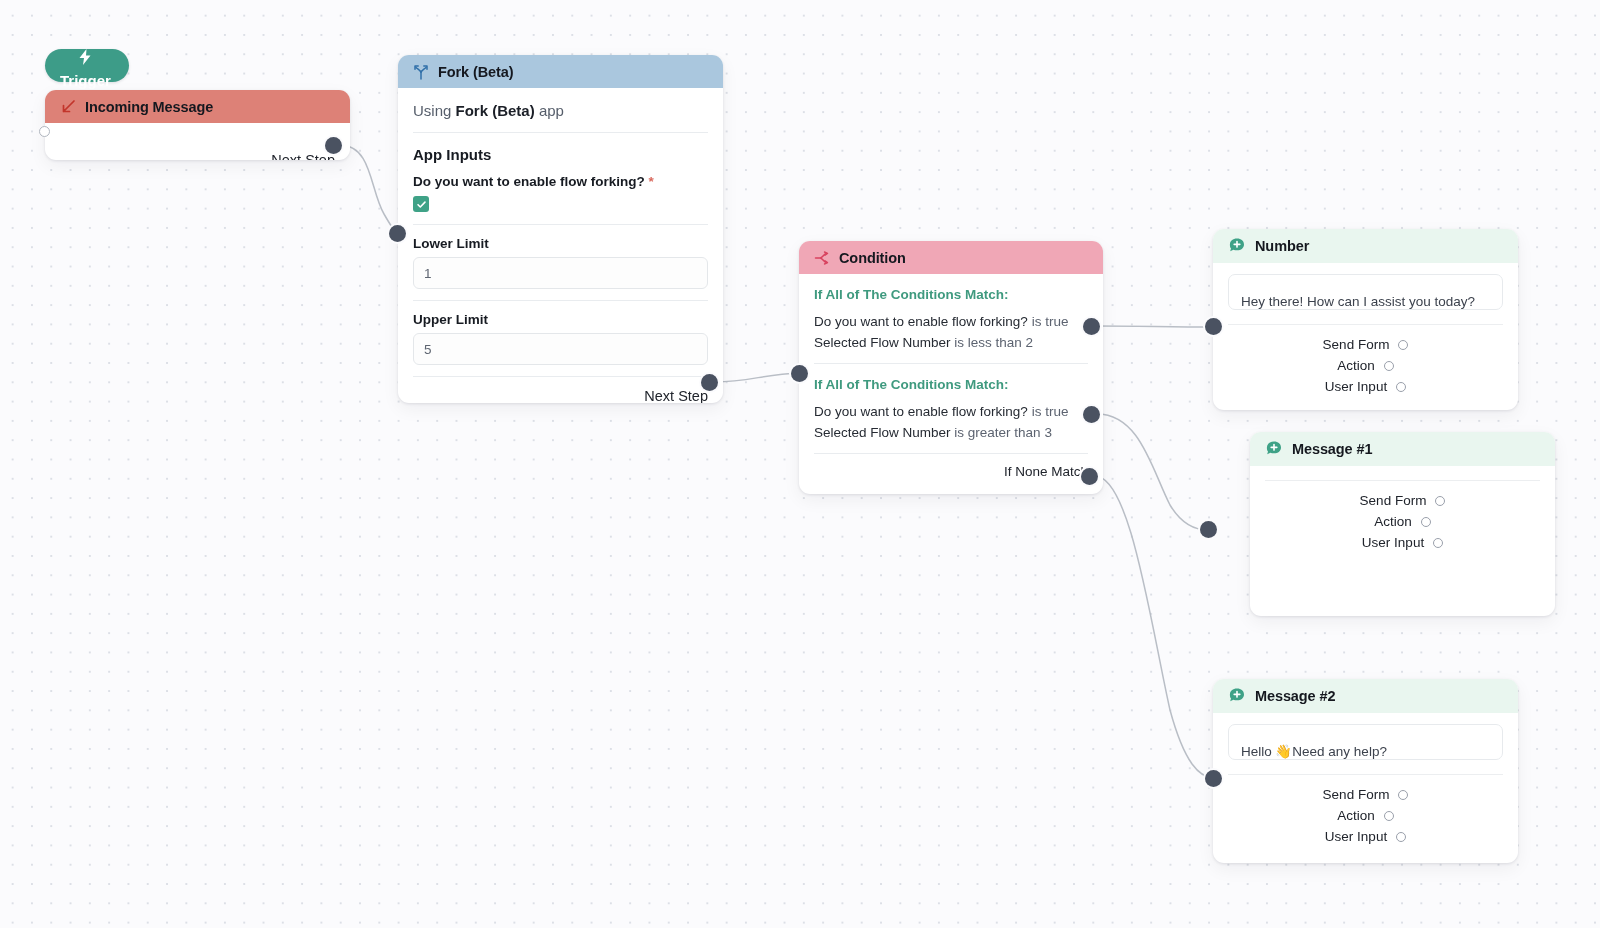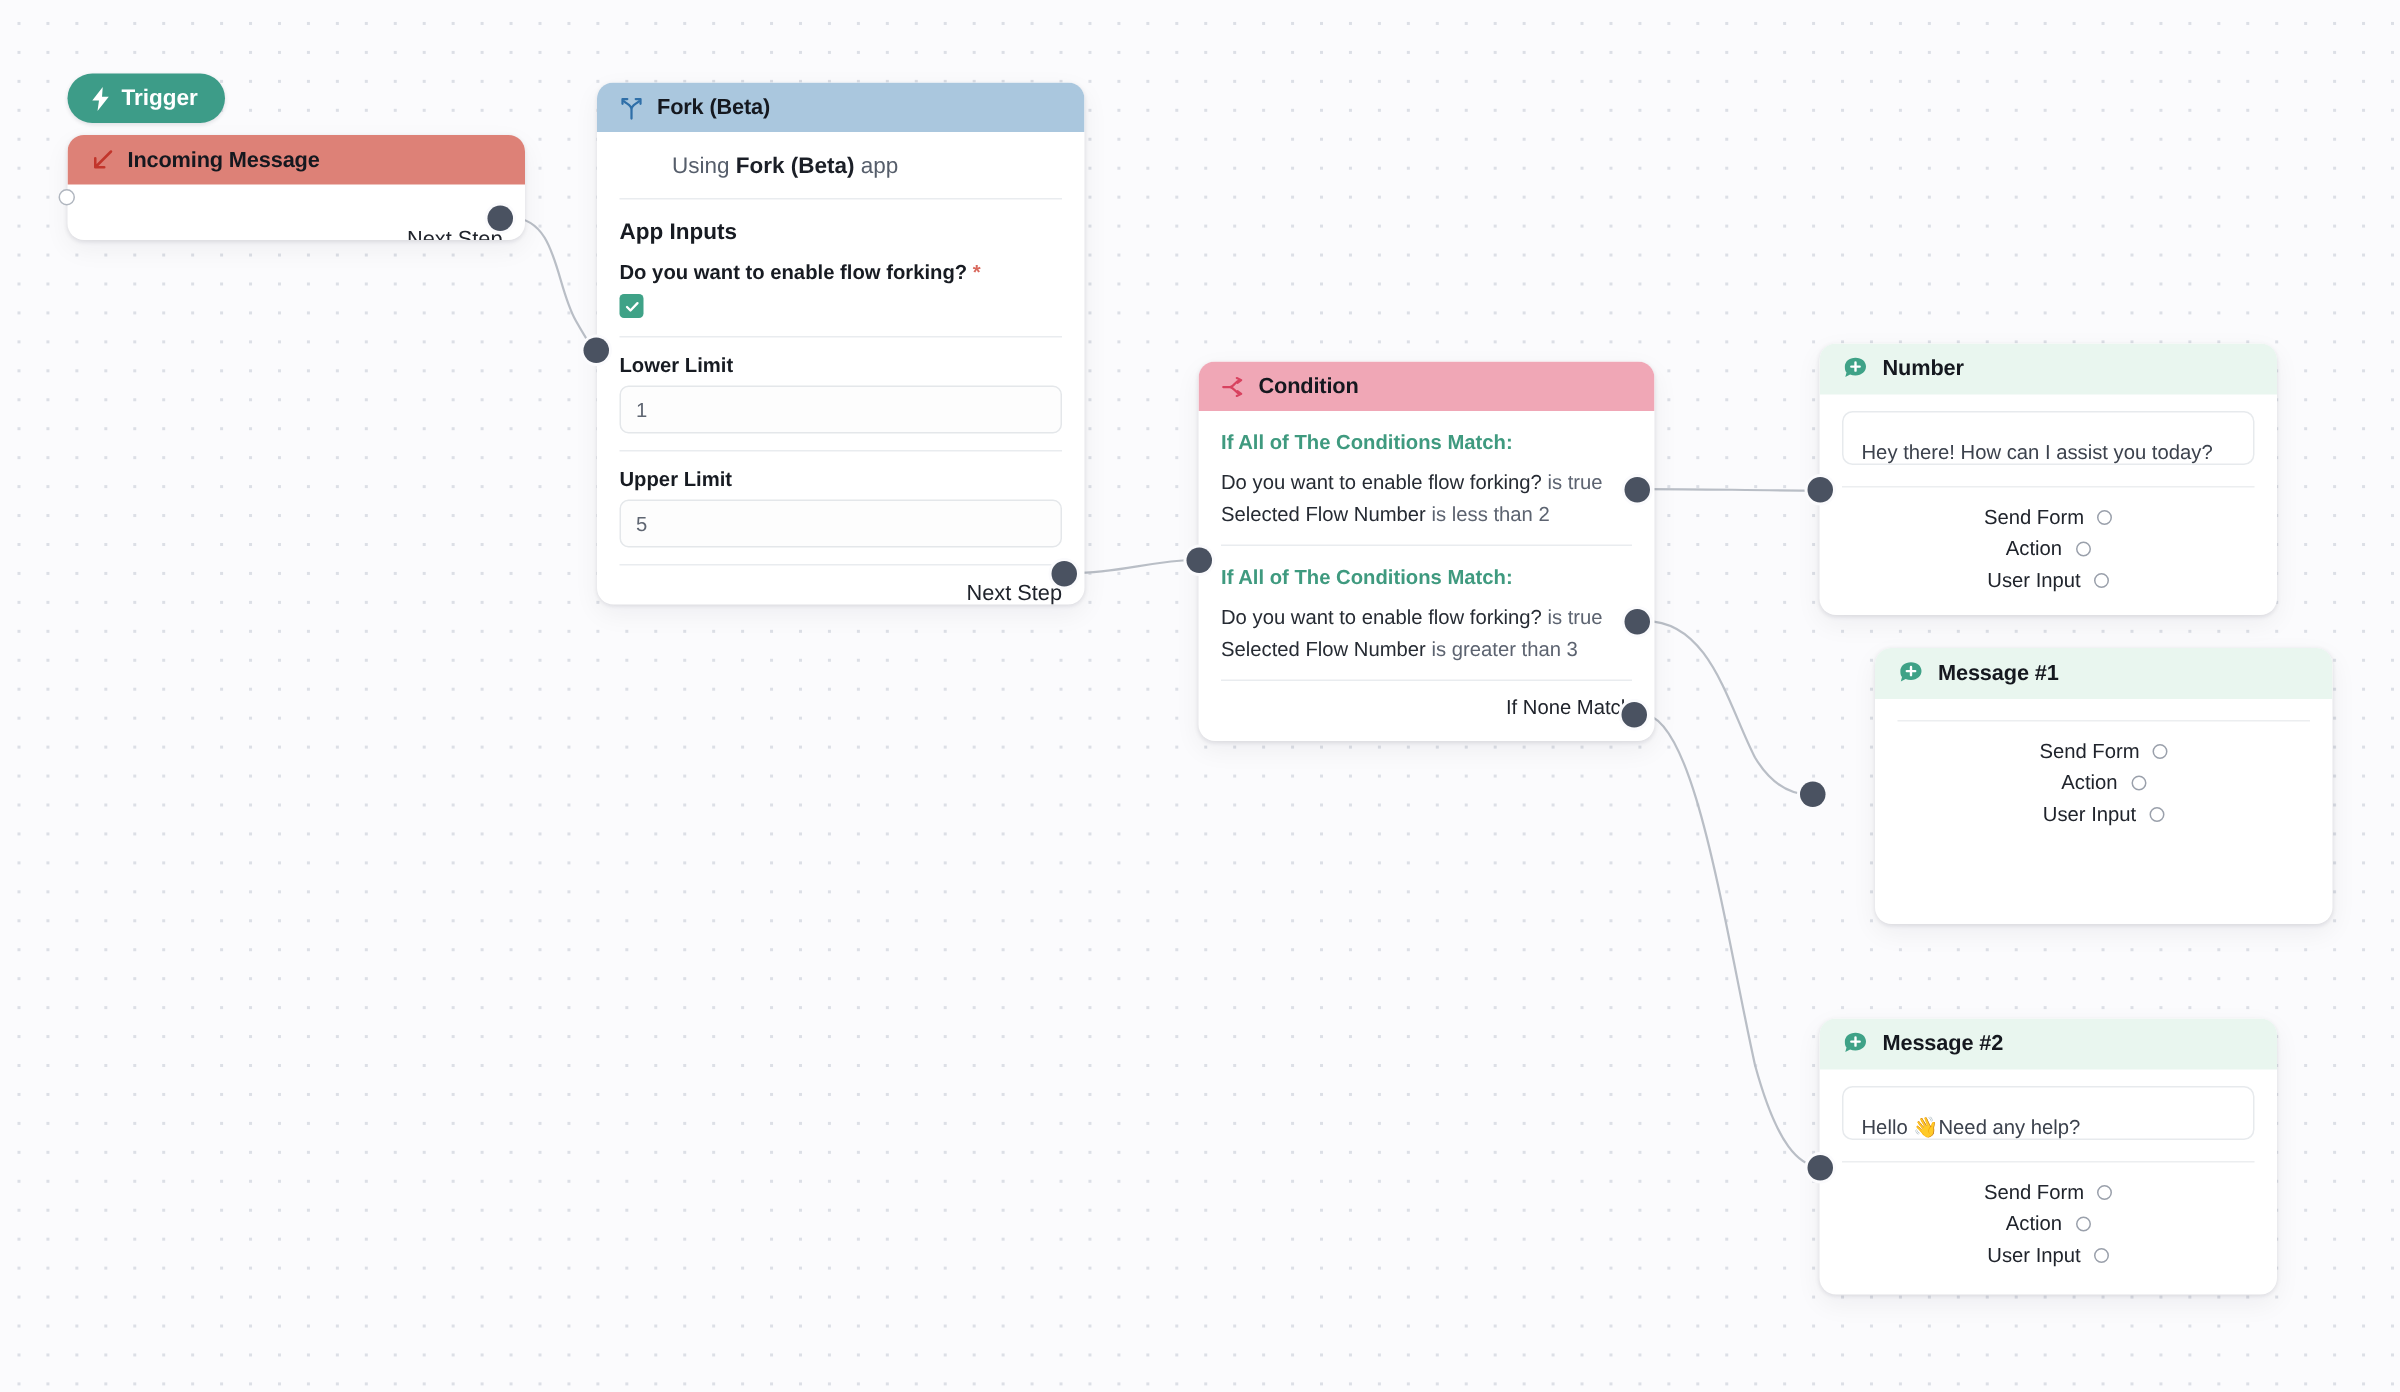--- a/index.html
+++ b/index.html
@@ -37,35 +37,36 @@
   .trigger-pill {
     position: absolute;
     display: flex; align-items: center; gap: 7px;
     background: #3d9c88;
     color: #ffffff;
     font-size: 15px; font-weight: bold;
     border-radius: 19px;
     padding: 0 18px 0 15px;
     height: 33px;
     box-shadow: 0 1px 3px rgba(16,24,40,.13);
+    flex-direction: column;
   }
 
   
   #node-incoming { left:45px; top:90px; width:305px; height:70px; }
   #node-incoming .node-header { background:#dd8177; height:33px; }
   .next-step-row {
     display:flex; align-items:center; justify-content:flex-end;
     height:37px; padding-right:15px;
     font-size:14.5px; color:#20242c;
   }
 
   
   #node-fork { left:398px; top:55px; width:325px; height:348px; }
   #node-fork .node-header { background:#aac7de; height:33px; }
-  .using-line { font-size:15px; color:#565e6b; padding:14px 0 13px;margin-left:35px; }
+  .using-line { font-size:15px; color:#565e6b; padding:14px 0 13px; }
   .using-line b { color:#1b1f27; font-weight:bold; }
   .hr { height:1px; background:#e9ecef; }
   .section-title { font-size:15px; font-weight:bold; color:#171b22; padding:13px 0 9px; }
   .field-label { font-size:13.5px; font-weight:bold; color:#171b22; padding:2px 0 7px; }
   .req { color:#d9695d; font-weight:bold; }
   .check {
     width:16px; height:16px; border-radius:3px; background:#3fa287;
     display:flex; align-items:center; justify-content:center;
     margin-bottom:12px;
   }

